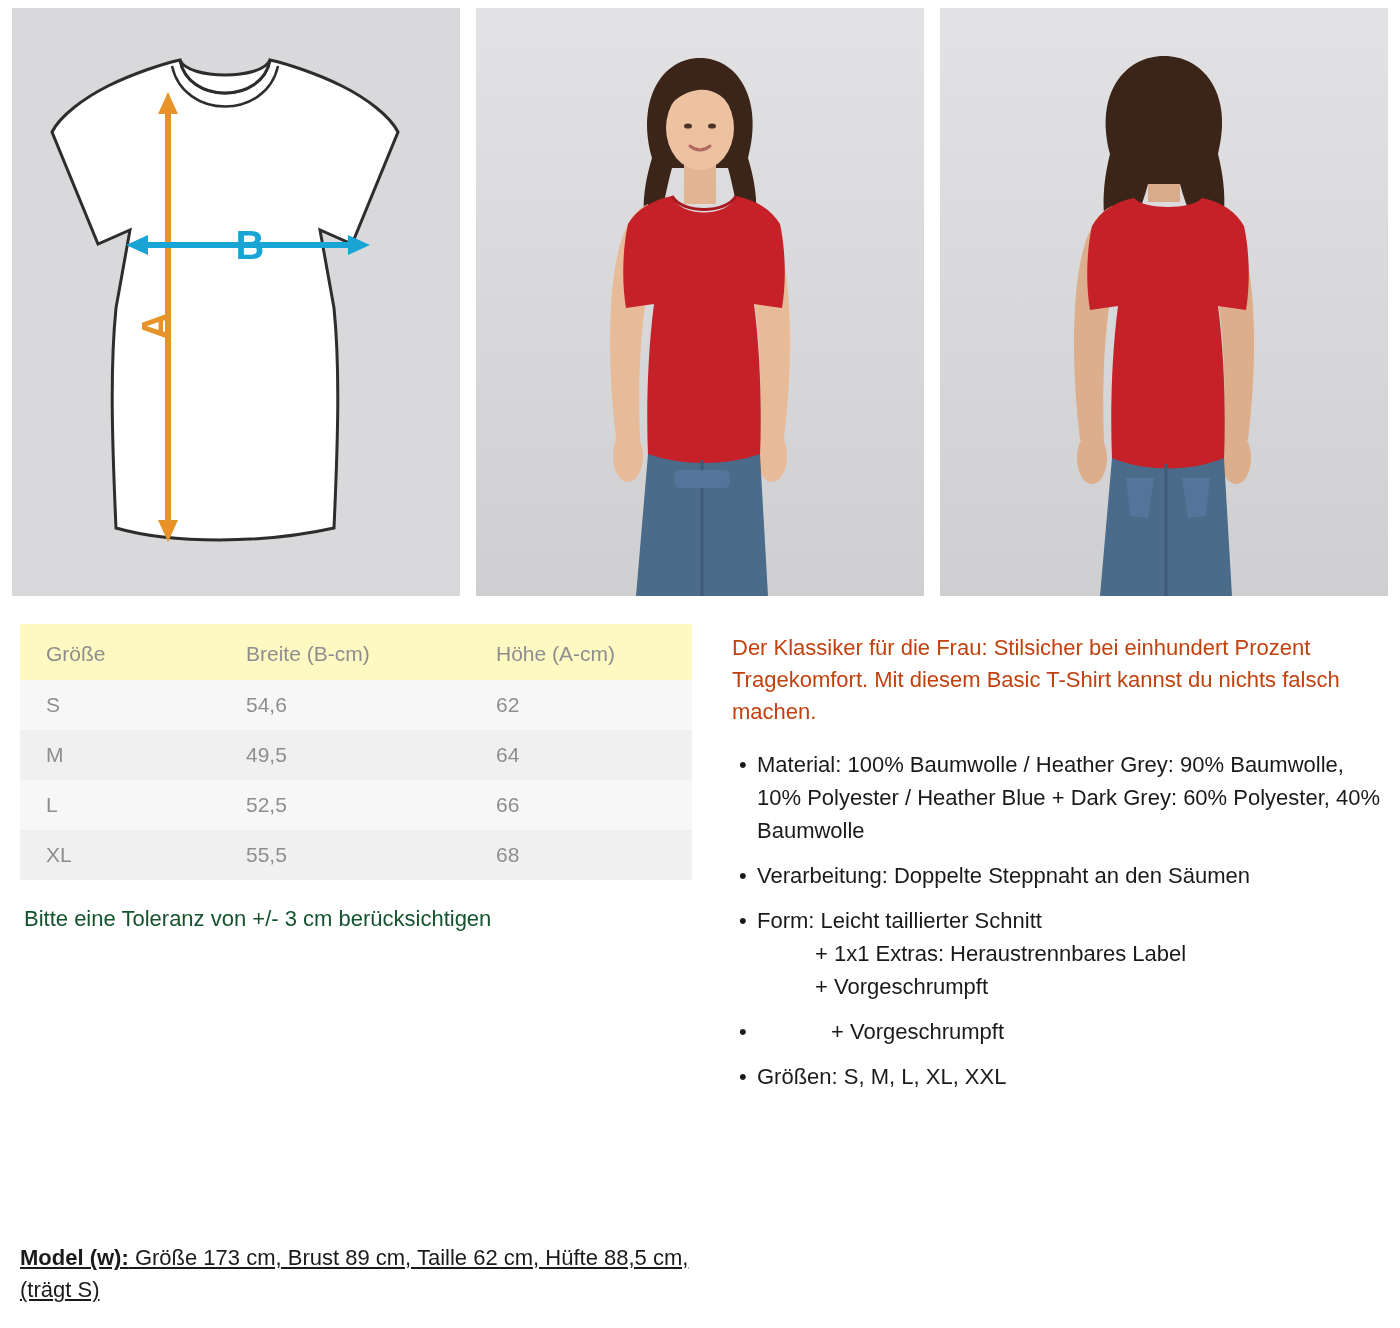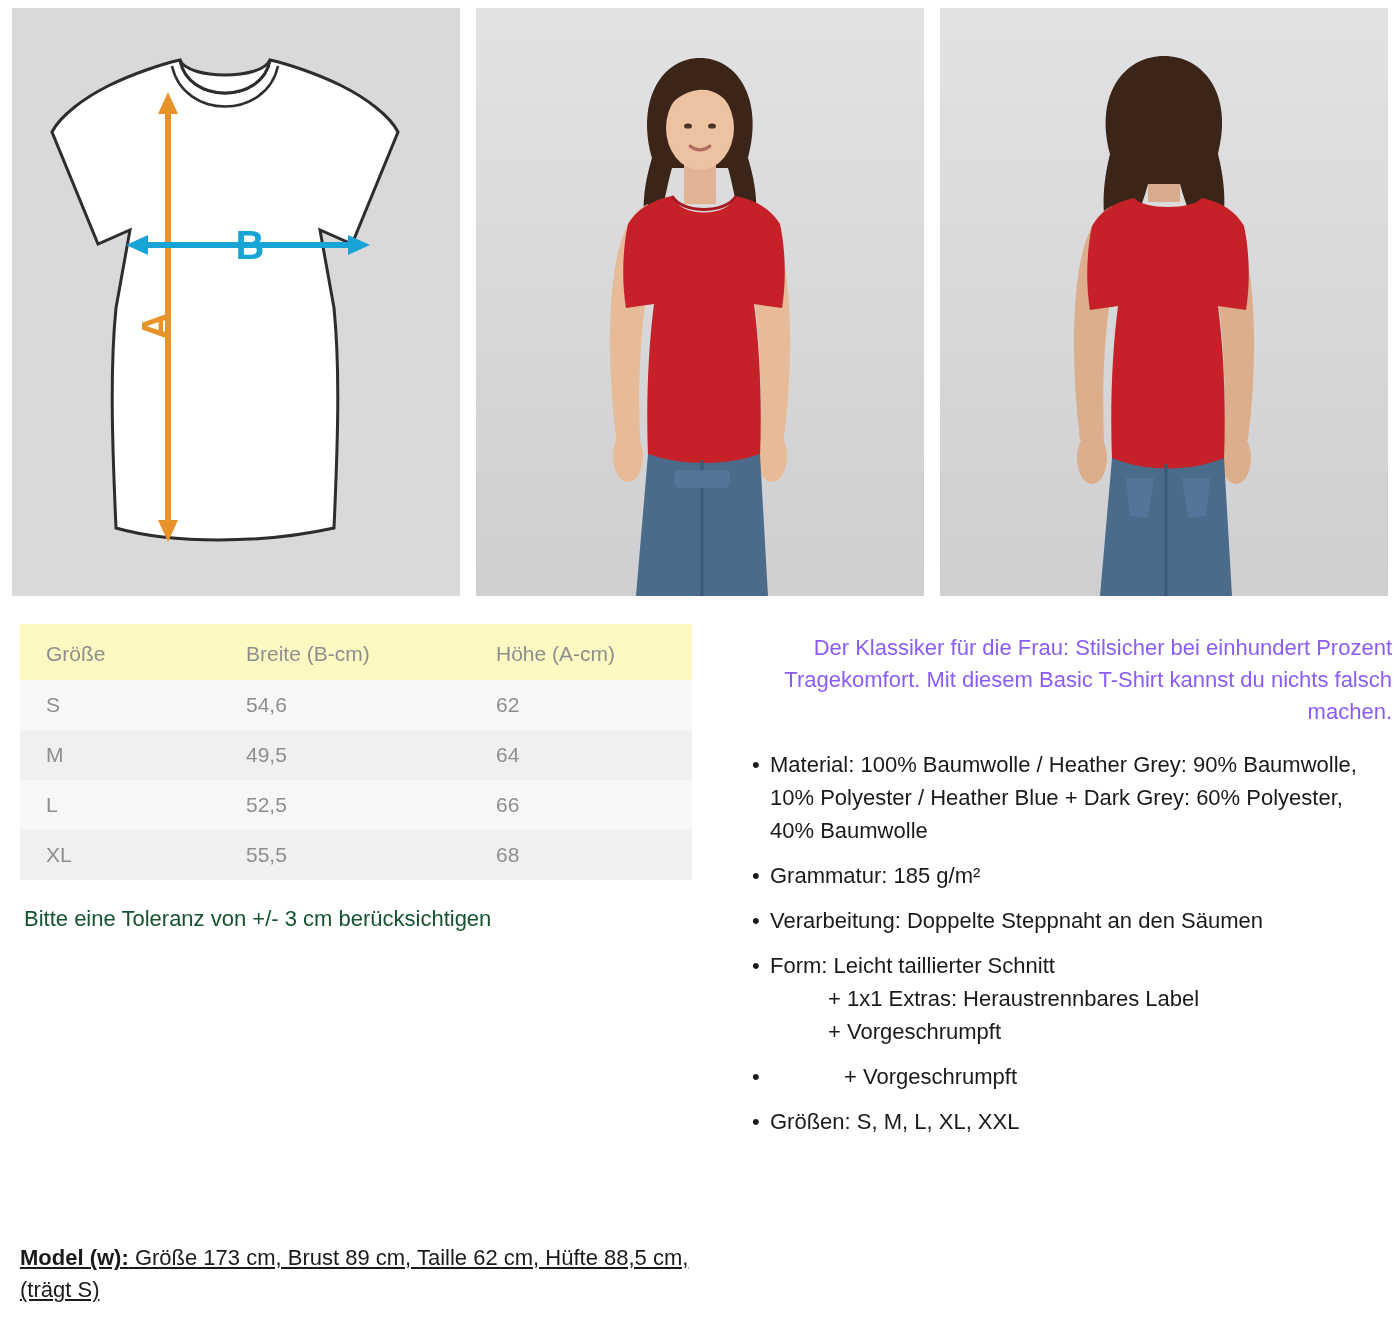--- a/index.html
+++ b/index.html
@@ -114,27 +114,26 @@
     font-size: 22px;
     color: #1a1a1a;
     line-height: 1.45;
     text-decoration: underline;
   }
   .model-info b { font-weight: bold; }
 
   .intro {
     font-size: 22px;
     line-height: 1.45;
-    color: #8b5cf6;
+    color: #c2410c;
     margin: 0 0 20px 0;
-    text-align: right;
   }
   ul.features {
     list-style: none;
-    margin: 16px;
+    margin: 3px;
     padding: 0;
     font-size: 22px;
     line-height: 1.5;
     color: #1a1a1a;
   }
   ul.features > li {
     position: relative;
     padding-left: 22px;
     margin-bottom: 12px;
   }
@@ -336,23 +335,20 @@
   </div>
 
   <div class="right-col">
     <p class="intro">Der Klassiker für die Frau: Stilsicher bei einhundert Prozent Tragekomfort. Mit diesem Basic T-Shirt kannst du nichts falsch machen.</p>
 
     <ul class="features">
       <li>
         <span>Material: 100% Baumwolle / Heather Grey: 90% Baumwolle, 10%  Polyester / Heather Blue + Dark Grey: 60% Polyester, 40% Baumwolle</span>
       </li>
       <li>
-        <span>Grammatur: 185 g/m²</span>
-      </li>
-      <li>
         <span>Verarbeitung: Doppelte Steppnaht an den Säumen</span>
       </li>
       <li>
         <span>Form: Leicht taillierter Schnitt</span>
         <span class="sub-line">+ 1x1 Extras: Heraustrennbares Label</span>
         <span class="sub-line">+ Vorgeschrumpft</span>
       </li>
       <li>
         <span class="sub-line2">+ Vorgeschrumpft</span>
       </li>

